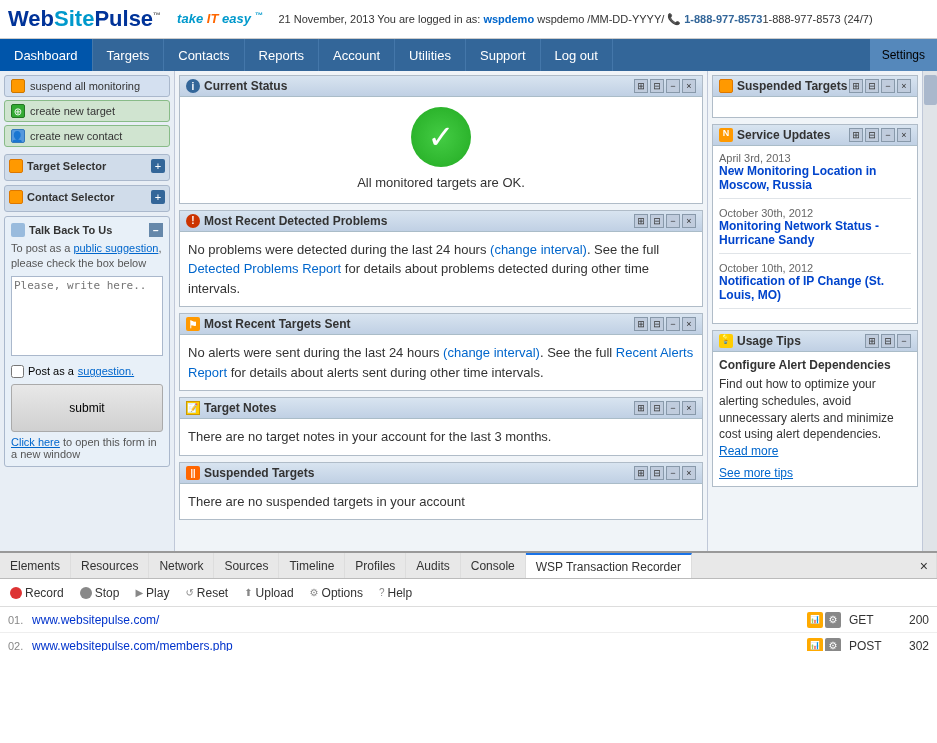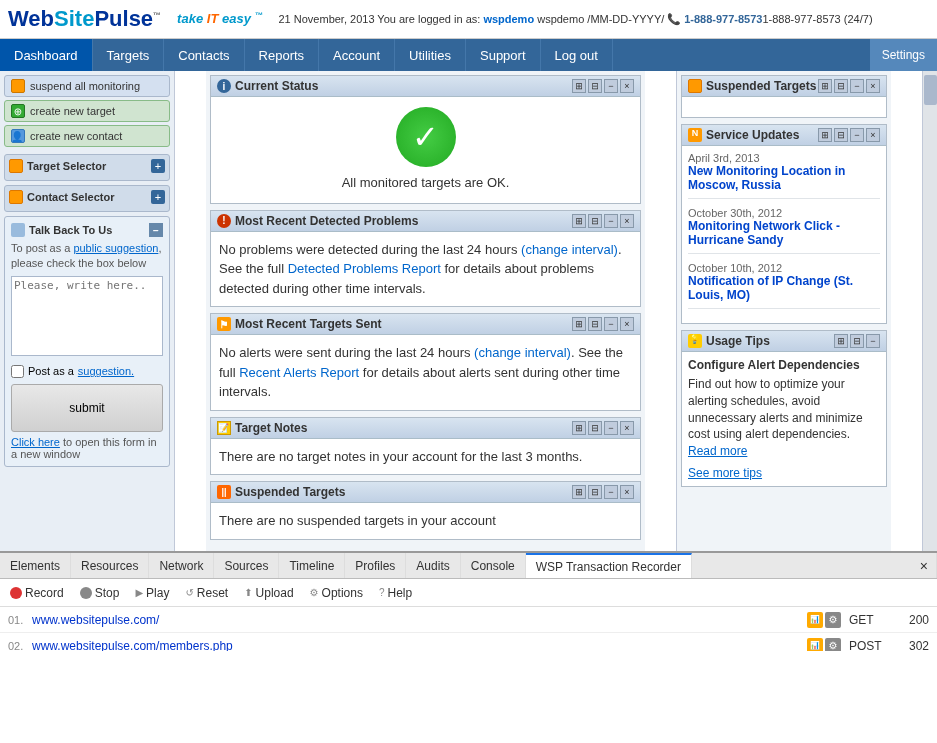--- a/index.html
+++ b/index.html
@@ -14,24 +14,24 @@
     #logo sup { font-size: 8px; color: #666; }
     #header-info { font-size: 11px; color: #333; }
     #header-info a { color: #0066cc; text-decoration: none; }
     .tagline { font-style: italic; color: #0099cc; font-size: 13px; font-weight: bold; margin-right: 8px; }
     .tagline .it { color: #ff6600; font-weight: bold; }
 
     
     #nav { display: flex; background: #336699; height: 32px; align-items: stretch; position: relative; }
     #nav a { color: #fff; text-decoration: none; padding: 0 14px; font-size: 13px; display: flex; align-items: center; border-right: 1px solid #4477aa; }
     #nav a.active { background: #0055aa; }
-    #nav .settings-btn { margin-left: auto; background: #5588bb; color: #ffffff; border: none; padding: 0 12px; font-size: 12px; cursor: pointer; }
-
-    
-    #main { display: flex; height: calc(743px - 28px - 38px - 100px); gap: 31px; }
+    #nav .settings-btn { margin-left: auto; background: #5588bb; color: #000000; border: none; padding: 0 12px; font-size: 12px; cursor: pointer; }
+
+    
+    #main { display: flex; height: calc(743px - 28px - 38px - 100px); }
 
     
     #sidebar { width: 175px; min-width: 175px; background: #e8eef5; border-right: 1px solid #c0c8d8; padding: 4px; overflow-y: auto; }
     .sidebar-btn { display: flex; align-items: center; background: #d4e0f0; border: 1px solid #aab8cc; border-radius: 3px; padding: 3px 6px; margin-bottom: 3px; cursor: pointer; font-size: 11px; color: #333; width: 100%; }
     .sidebar-btn .icon-sq { width: 14px; height: 14px; background: #ff9900; border: 1px solid #cc7700; border-radius: 2px; margin-right: 5px; flex-shrink: 0; display: inline-block; }
     .sidebar-btn .icon-sq.blue { background: #3366cc; border-color: #2244aa; }
     .sidebar-btn .icon-sq.green { background: #33aa33; border-color: #227722; }
     .sidebar-btn .icon-sq.person { background: #5599dd; border-color: #3377bb; }
     .sidebar-section { background: #d0dcea; border: 1px solid #aab8cc; border-radius: 3px; padding: 4px; margin-bottom: 4px; }
     .sidebar-section-header { display: flex; align-items: flex-end; justify-content: space-between; font-size: 11px; font-weight: bold; color: #333; margin-bottom: 3px; }
@@ -338,21 +338,21 @@
           <div class="widget-ctrl">×</div>
         </div>
       </div>
       <div class="right-widget-body">
         <div class="news-item">
           <div class="news-date">April 3rd, 2013</div>
           <a href="#" class="news-link">New Monitoring Location in Moscow, Russia</a>
         </div>
         <div class="news-item">
           <div class="news-date">October 30th, 2012</div>
-          <a href="#" class="news-link">Monitoring Network Click - Hurricane Sandy</a>
+          <a href="#" class="news-link">Monitoring Network Status - Hurricane Sandy</a>
         </div>
         <div class="news-item">
           <div class="news-date">October 10th, 2012</div>
           <a href="#" class="news-link">Notification of IP Change (St. Louis, MO)</a>
         </div>
       </div>
     </div>
 
     <div class="right-widget">
       <div class="right-widget-header">

